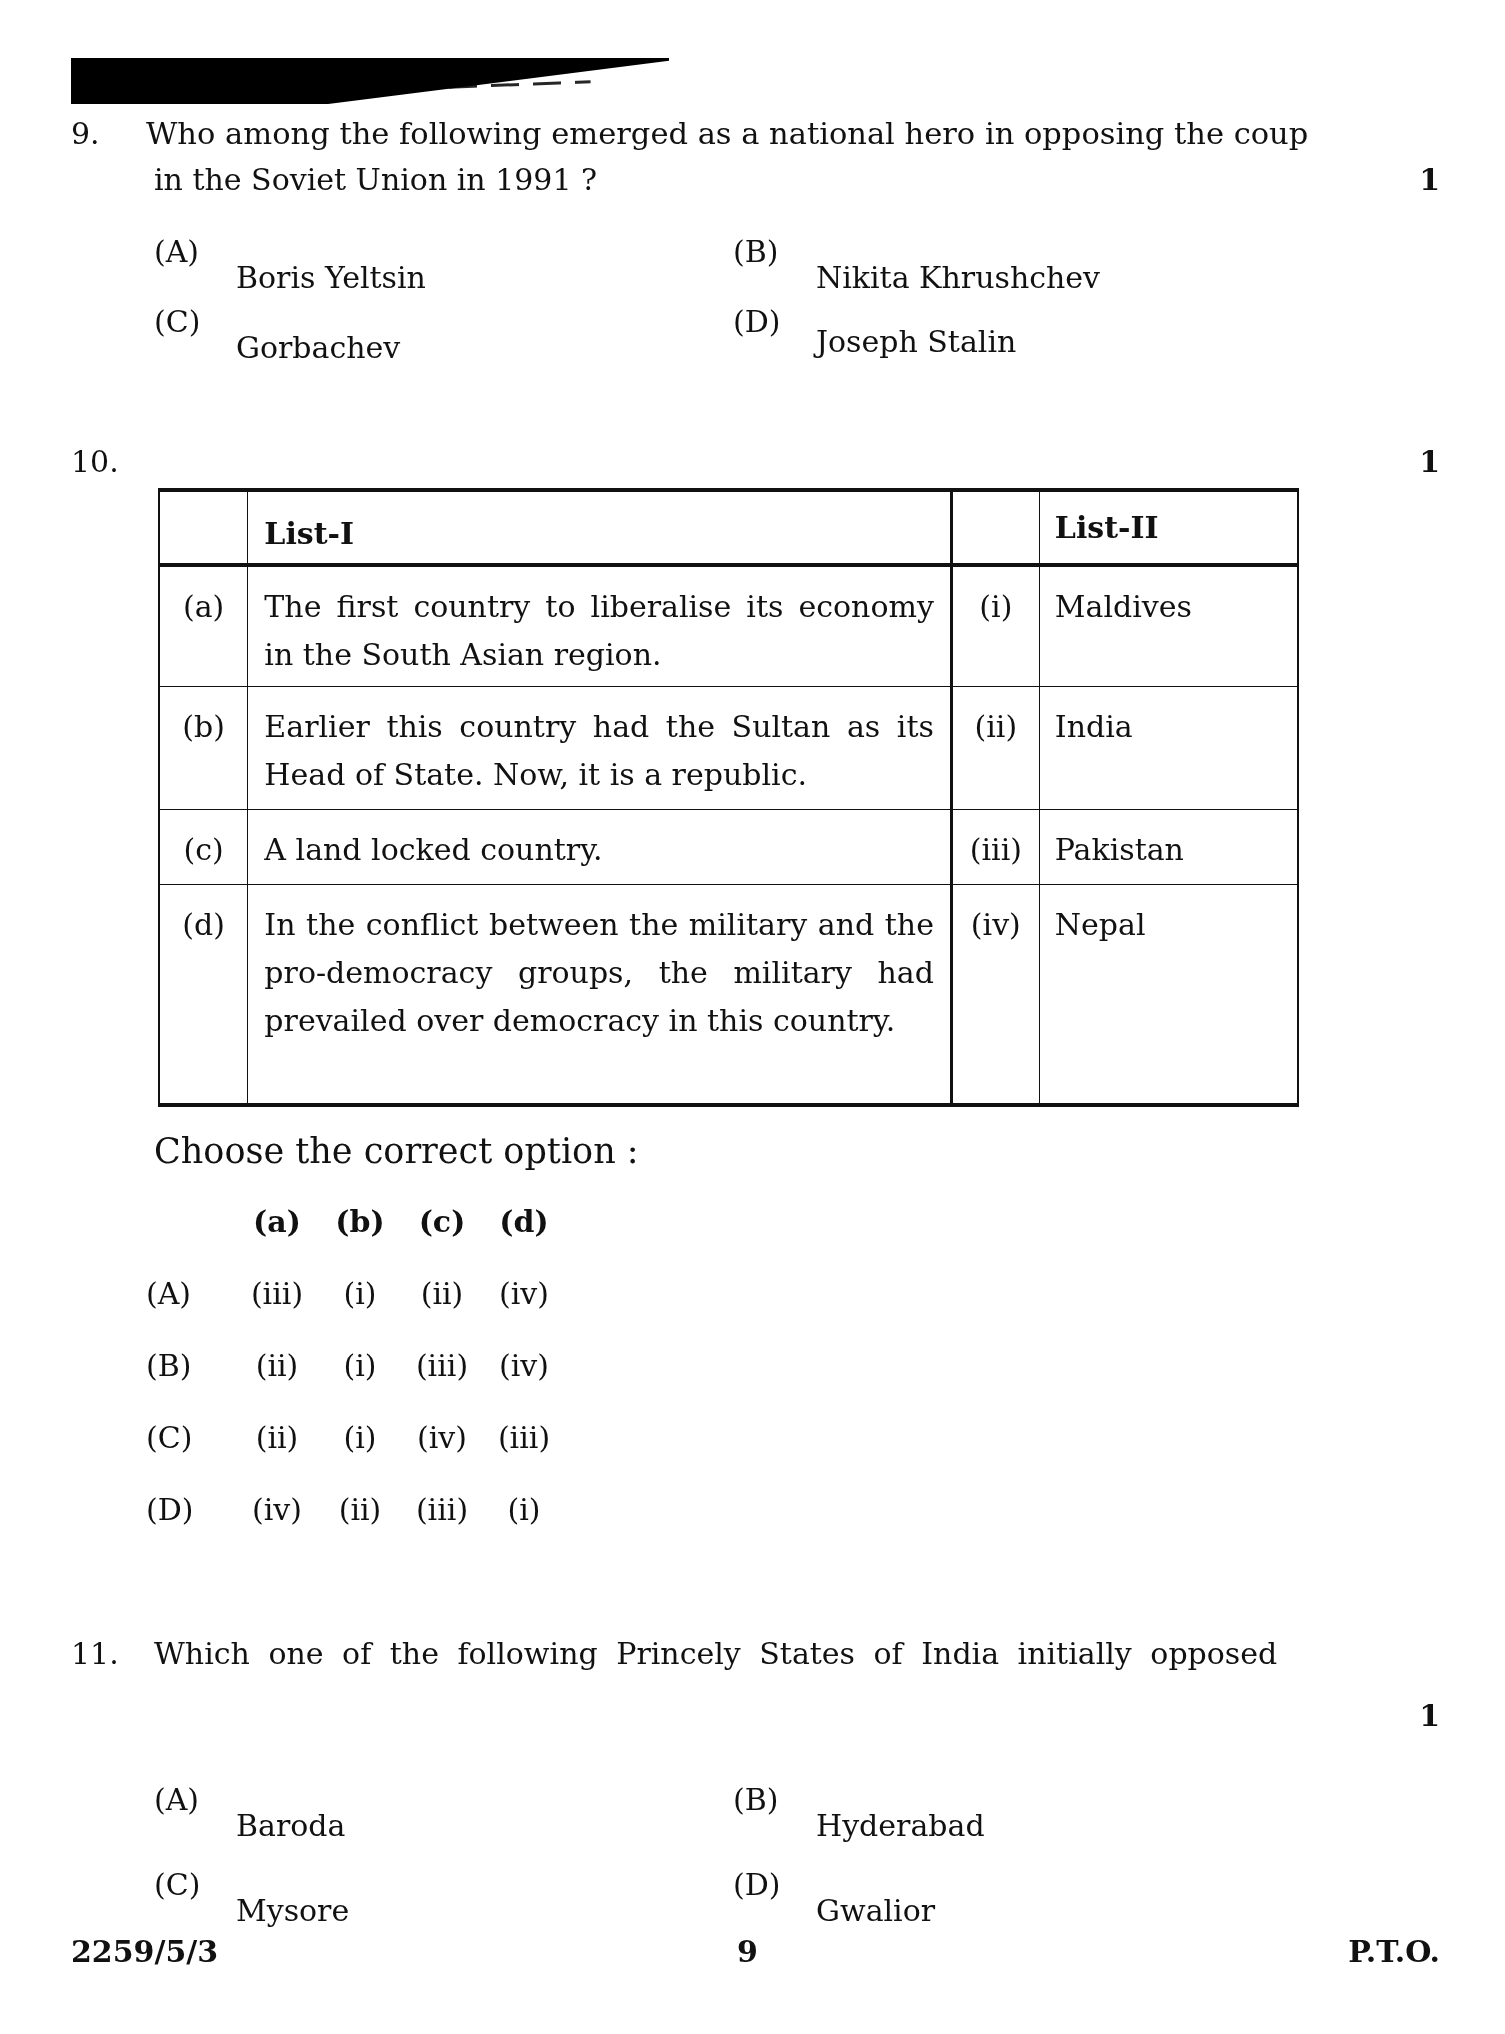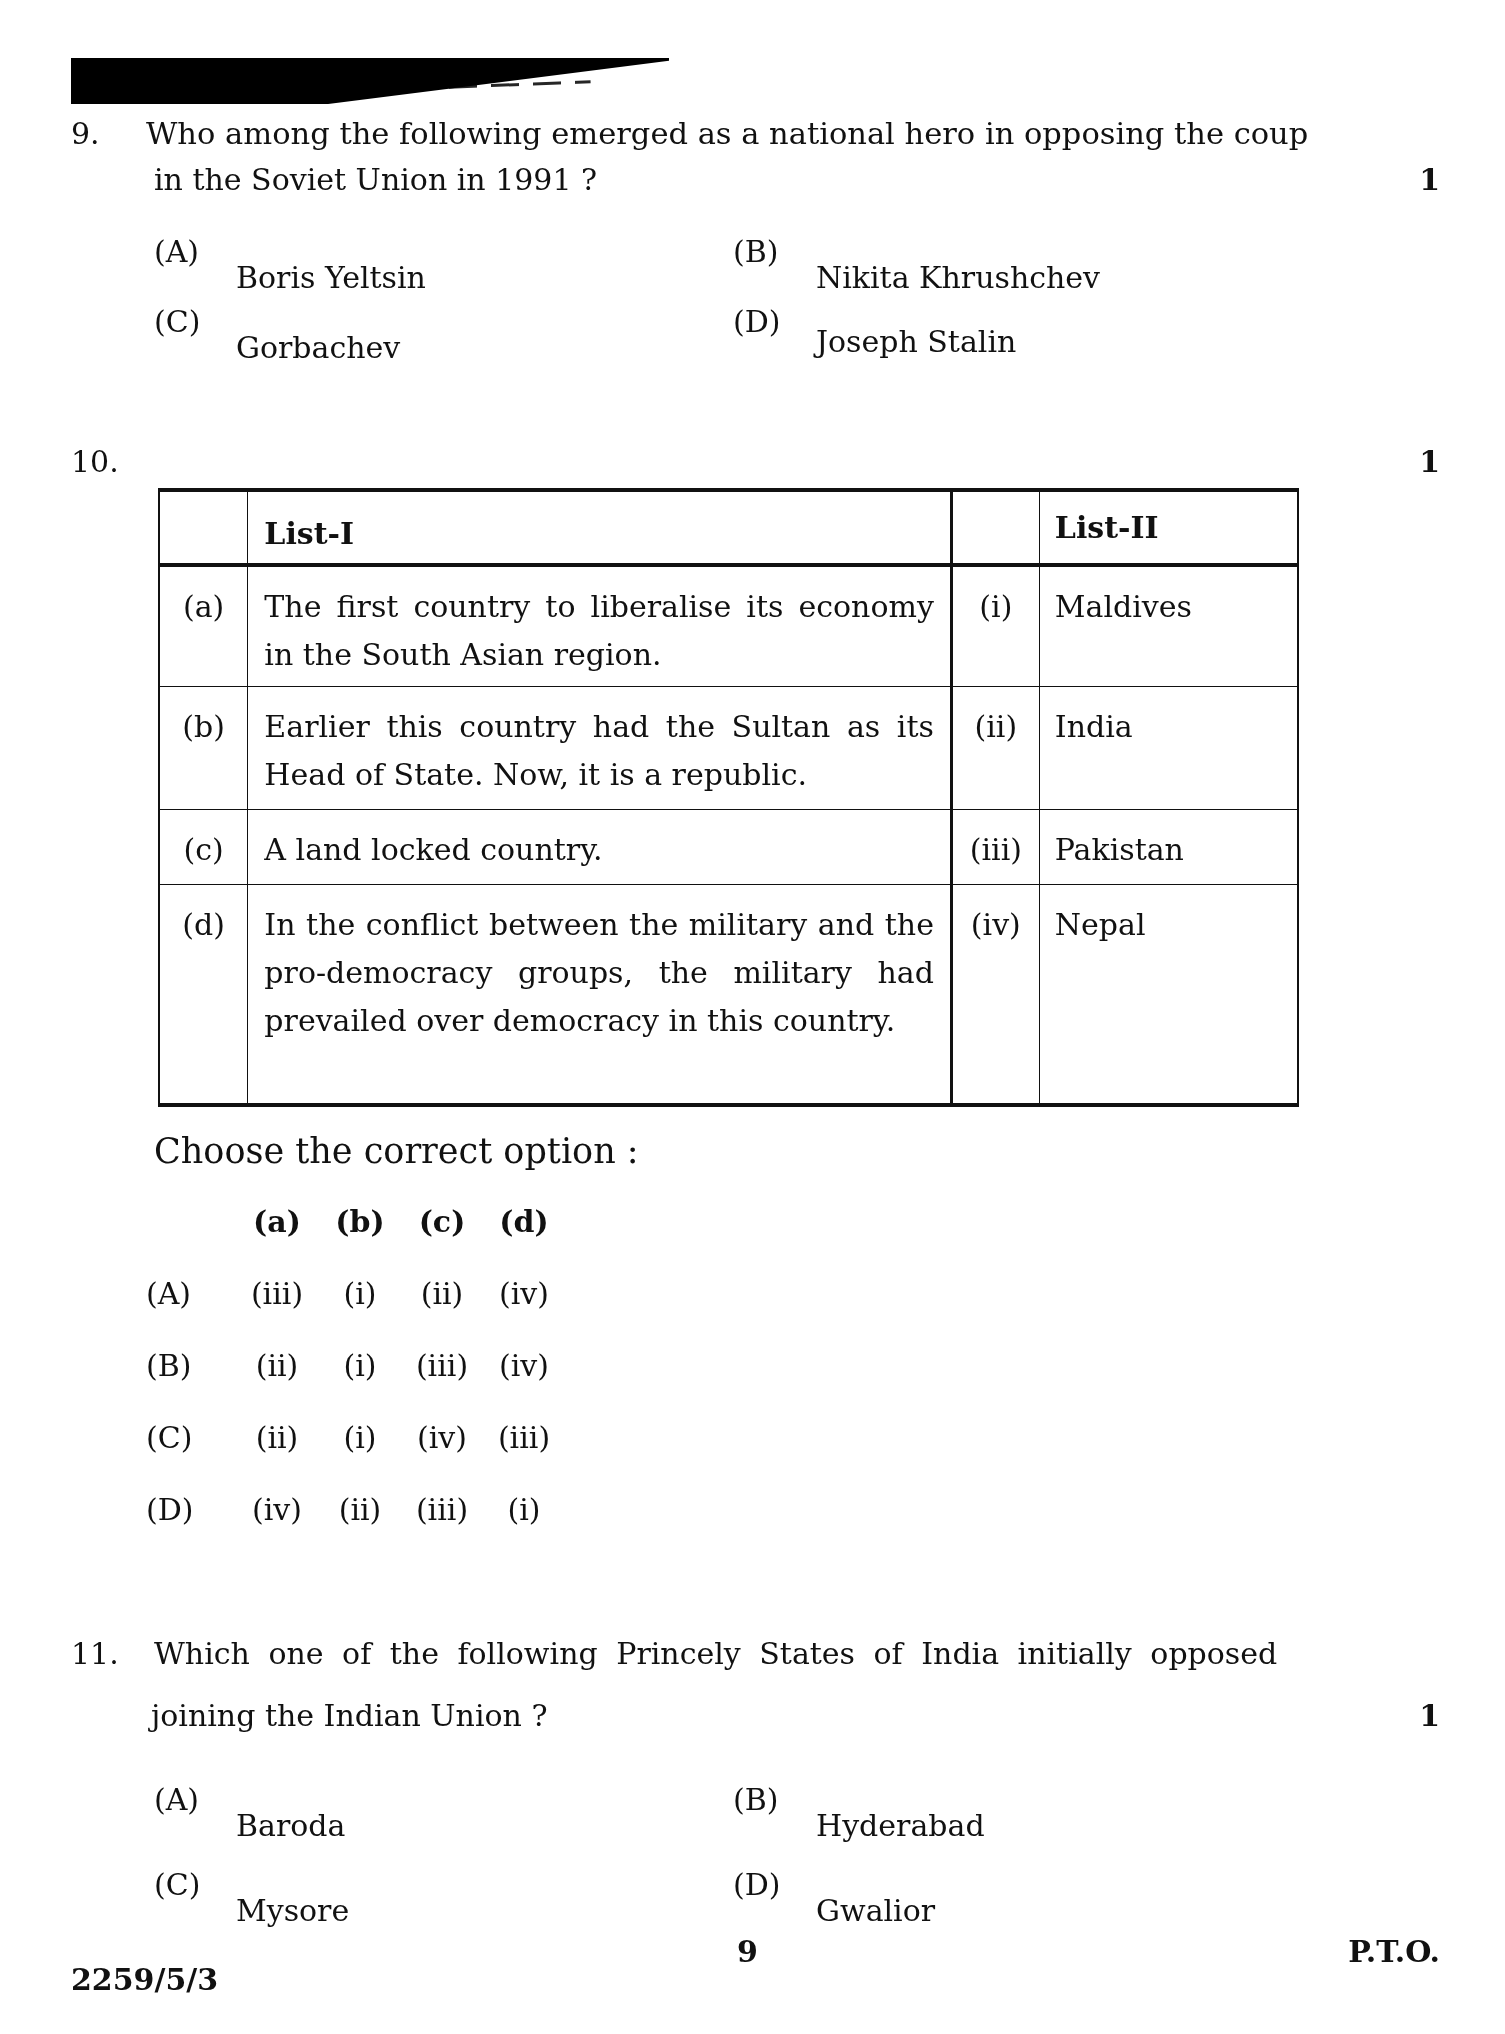--- a/index.html
+++ b/index.html
@@ -75,21 +75,21 @@
     .ans-grid { position: absolute; left: 154px; top: 1203px; font-size: 30px; }
     .ans-row { position: absolute; left: 0; height: 38px; width: 420px; line-height: 38px; }
     .ans-row span { position: absolute; text-align: center; width: 70px; }
     .ans-row .lbl { left: -8px; width: 60px; text-align: left; }
     .ans-row .a { left: 88px; }
     .ans-row .b { left: 171px; }
     .ans-row .c { left: 253px; }
     .ans-row .d { left: 335px; }
     .ans-head span { font-weight: bold; }
 
-    .footer-code { position: absolute; left: 71px; top: 1933px; font-size: 30px; font-weight: bold; line-height: 38px; margin-top: 28px; }
+    .footer-code { position: absolute; left: 71px; top: 1933px; font-size: 30px; font-weight: bold; line-height: 38px; }
     .footer-page { position: absolute; left: 737px; top: 1933px; font-size: 30px; font-weight: bold; line-height: 38px; }
     .footer-pto { position: absolute; right: 65px; top: 1933px; font-size: 30px; font-weight: bold; line-height: 38px; }
   </style>
 </head>
 <body>
 
 <div class="page">
 
   <div class="redact-bar"></div>
   <div class="redact-dash"></div>
@@ -188,21 +188,20 @@
       <span class="lbl">(D)</span>
       <span class="a">(iv)</span>
       <span class="b">(ii)</span>
       <span class="c">(iii)</span>
       <span class="d">(i)</span>
     </div>
   </div>
 
   <div class="qnum" style="left:71px; top:1635px;">11.</div>
   <div class="text" style="left:154px; top:1635px; word-spacing:9px;">Which one of the following Princely States of India initially opposed</div>
-  <div class="text" style="left:151px; top:1697px;">joining the Indian Union ?</div>
   <div class="marks" style="top:1697px;">1</div>
 
   <div>
     <span class="opt-label" style="left:154px; top:1781px;">(A)</span>
     <span class="opt-text" style="left:236px; top:1781px;">Baroda</span>
   </div>
   <div>
     <span class="opt-label" style="left:733px; top:1781px;">(B)</span>
     <span class="opt-text" style="left:816px; top:1781px;">Hyderabad</span>
   </div>

